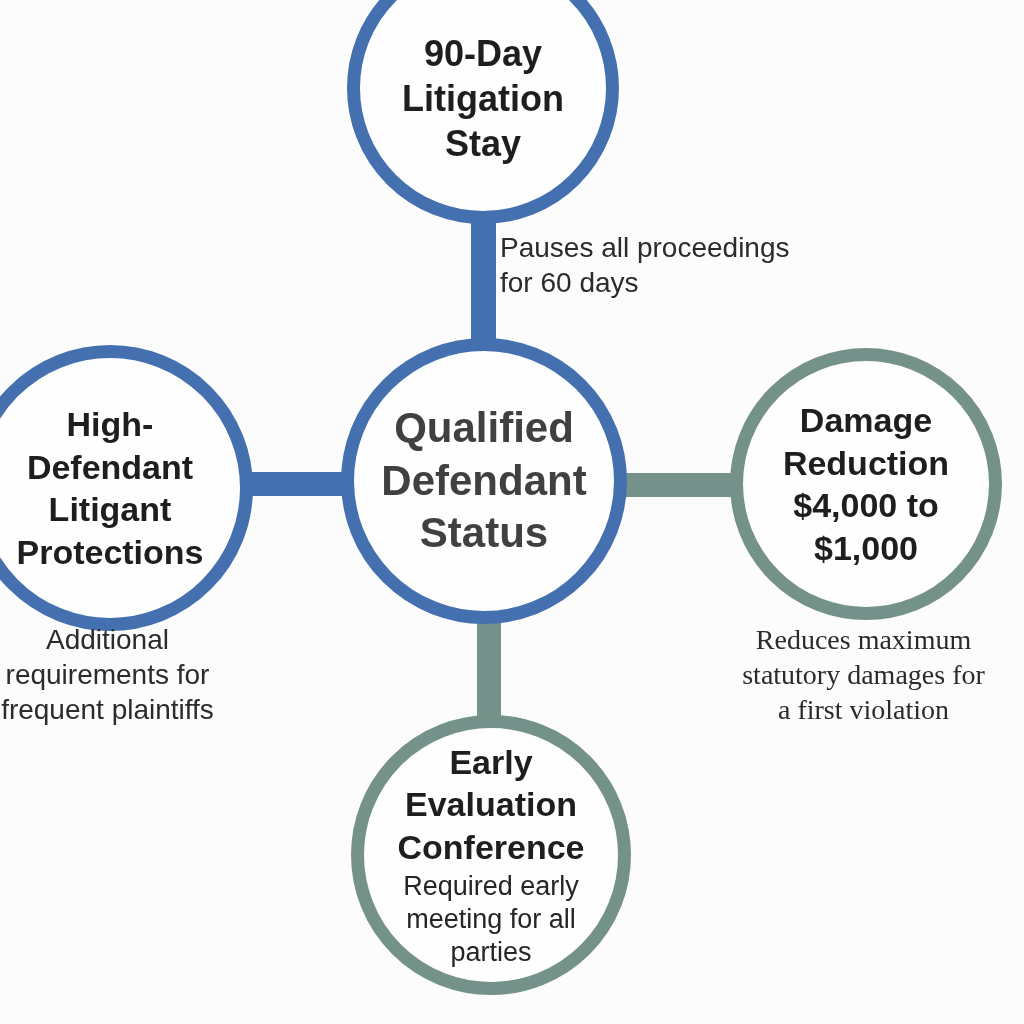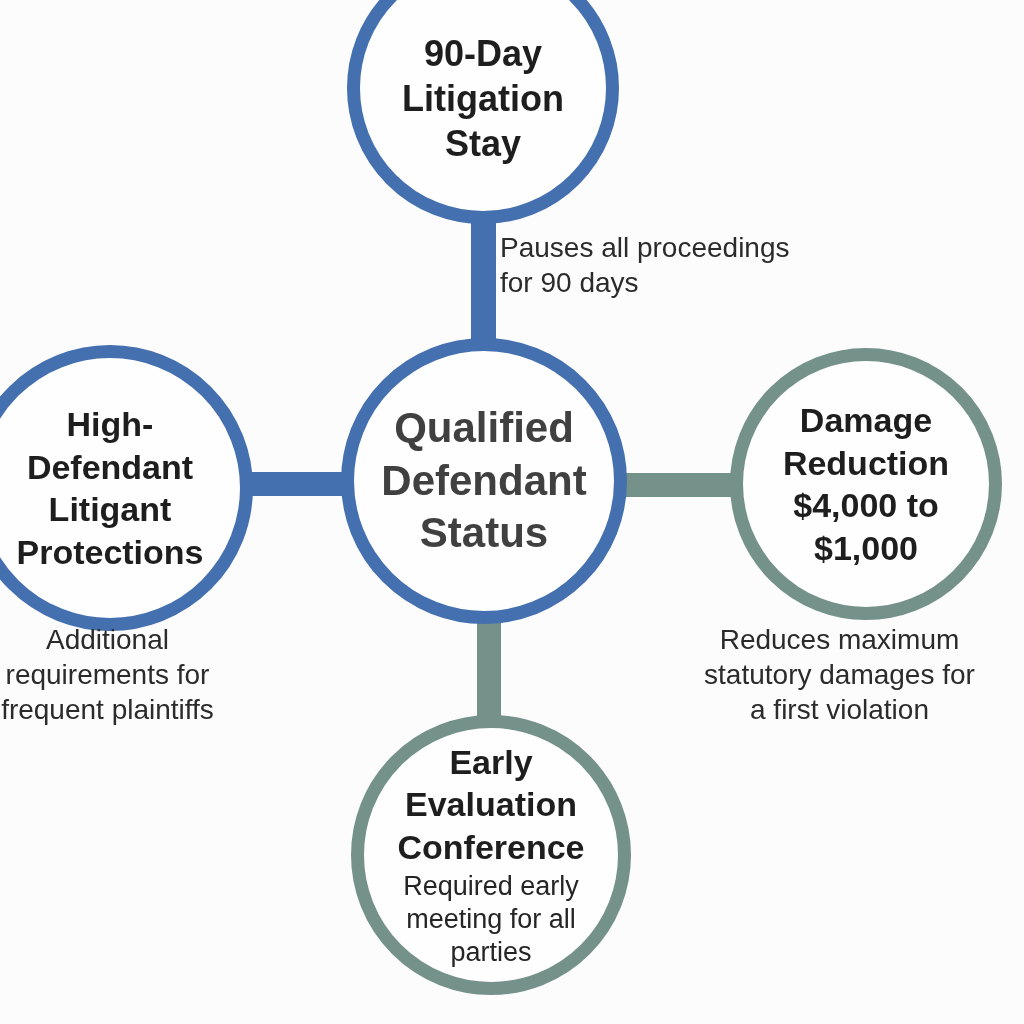--- a/index.html
+++ b/index.html
@@ -88,23 +88,24 @@
     left: 500px; top: 230px;
     text-align: left;
     width: 320px;
   }
   #caption-left {
     left: -25px; top: 622px;
     width: 265px;
     text-align: center;
   }
   #caption-right {
-    left: 692px; top: 622px;
+    left: 716px; top: 622px;
     width: 295px;
     text-align: center;
+    font-family: Liberation Serif, serif;
   }
 </style>
 </head>
 <body>
 
 <div class="canvas">
 
   <div class="connector blue" id="connector-top"></div>
   <div class="connector blue" id="connector-left"></div>
   <div class="connector green" id="connector-right"></div>
@@ -139,21 +140,21 @@
   <div class="node green-ring" id="node-bottom">
     <div class="node-label">Early
 Evaluation
 Conference</div>
     <div class="node-sublabel">Required early
 meeting for all
 parties</div>
   </div>
 
   <div class="caption" id="caption-top">Pauses all proceedings
-for 90 days</div>
+for 60 days</div>
 
   <div class="caption" id="caption-left">Additional
 requirements for
 frequent plaintiffs</div>
 
   <div class="caption" id="caption-right">Reduces maximum
 statutory damages for
 a first violation</div>
 
 </div>

